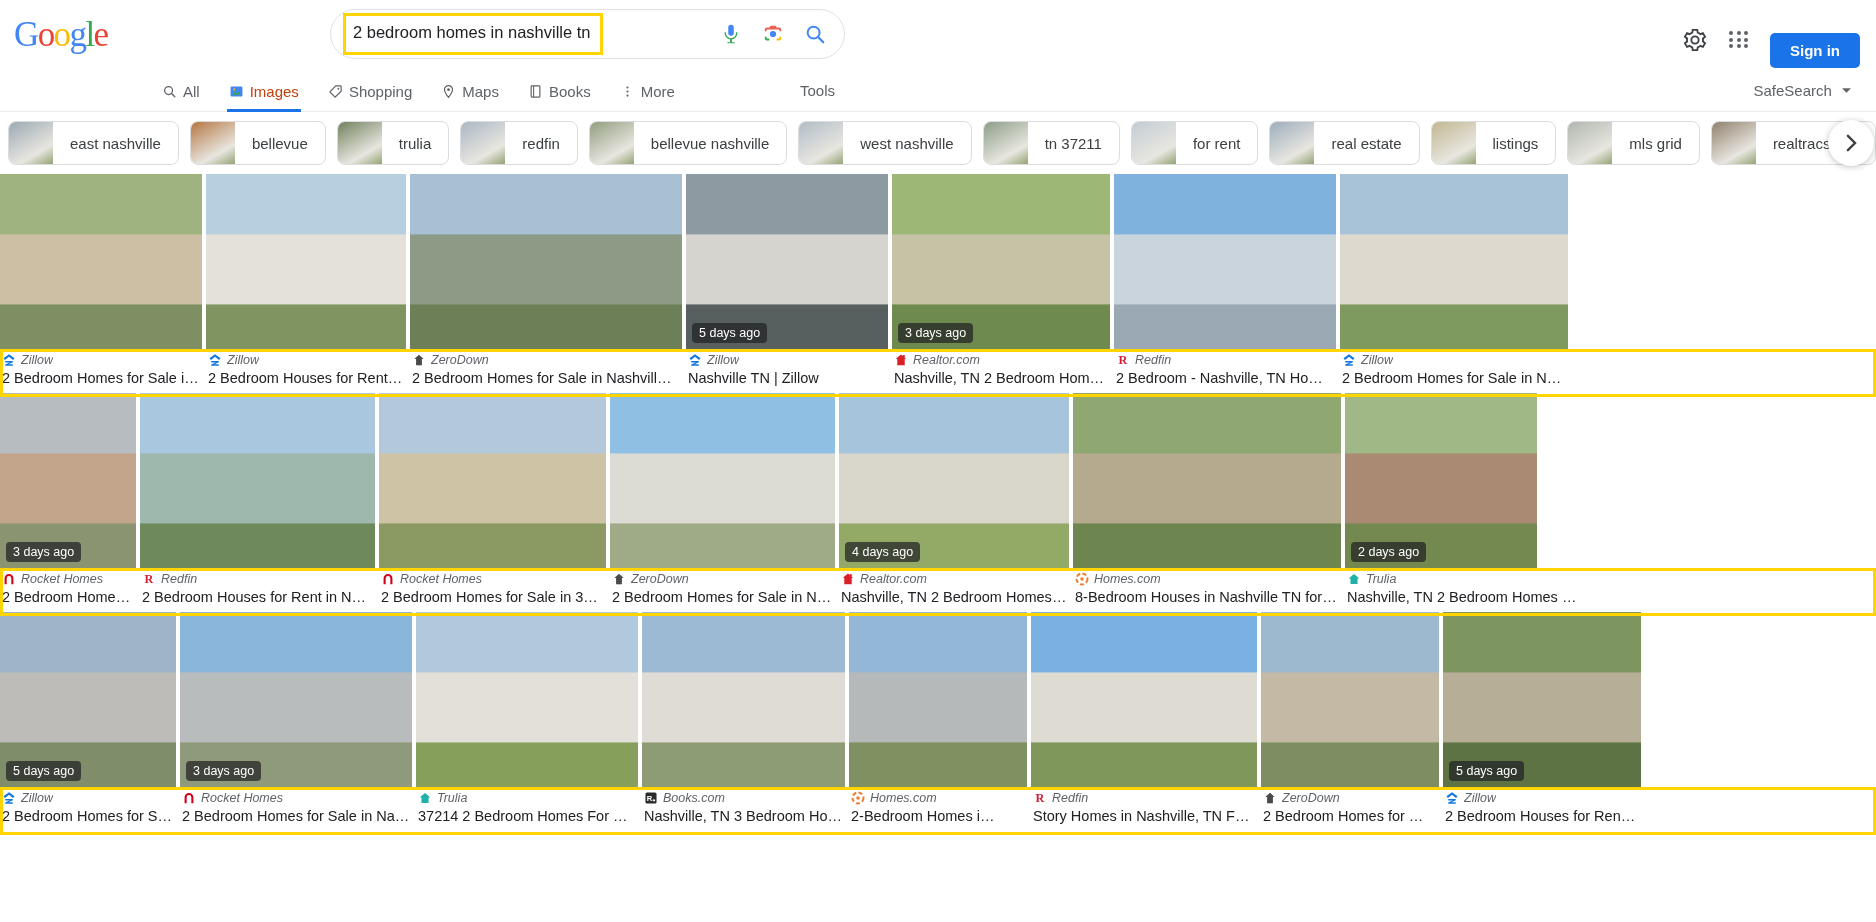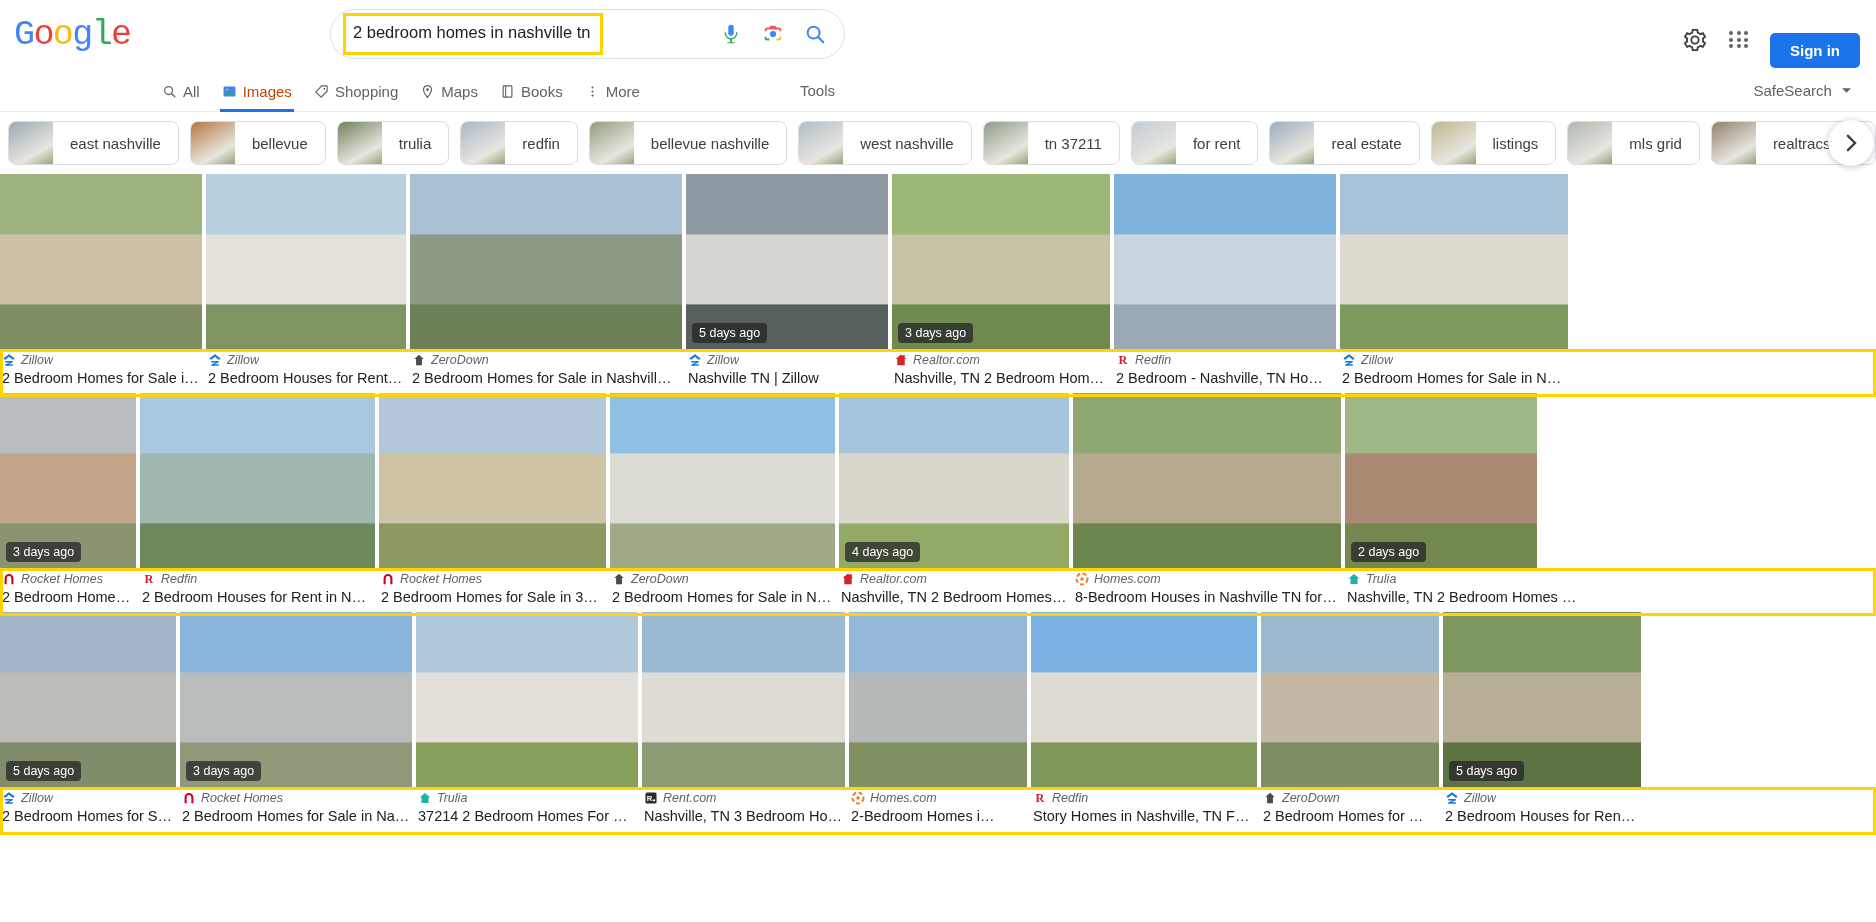--- a/index.html
+++ b/index.html
@@ -6,21 +6,21 @@
   html, body {
     width: 1876px; height: 922px;
     font-family: "Liberation Sans", sans-serif;
     background: #fff; overflow: hidden;
   }
 
   
   .header { position: relative; height: 70px; }
   .logo {
     position: absolute; left: 14px; top: 16px;
-    font-family: Liberation Mono, monospace;
+    font-family: Liberation Serif, serif;
     font-size: 35px; letter-spacing: -1.6px; font-weight: 400;
     line-height: 38px;
   }
   .logo span:nth-child(1){color:#4285F4}
   .logo span:nth-child(2){color:#EA4335}
   .logo span:nth-child(3){color:#FBBC05}
   .logo span:nth-child(4){color:#4285F4}
   .logo span:nth-child(5){color:#34A853}
   .logo span:nth-child(6){color:#EA4335}
 
@@ -49,21 +49,21 @@
   .apps i { width: 4px; height: 4px; background: #5f6368; border-radius: 50%; display:block; }
   .signin {
     background: #1a73e8; color: #fff; border: none; border-radius: 5px;
     padding: 9px 20px; font-size: 15px; font-weight: 600; cursor: pointer;
     font-family: "Liberation Sans", sans-serif;
     margin-top: 22px;
   }
 
   
   .nav { position: relative; height: 42px; border-bottom: 1px solid #ebebeb; }
-  .navitems { position: absolute; left: 160px; top: 0; display: flex; gap: 18px; height: 42px; }
+  .navitems { position: absolute; left: 160px; top: 0; display: flex; gap: 25px; height: 42px; }
   .navitem {
     display: flex; align-items: center; gap: 6px; font-size: 15px;
     color: #5f6368; cursor: pointer; padding: 0 2px; height: 42px; position: relative;
   }
   .navitem.active { color: #c2410c; }
   .navitem.active::after {
     content:''; position:absolute; left:0; right:0; bottom:0; height:3px; background:#1a73e8;
   }
   .tools { position: absolute; left: 800px; top: 12px; font-size: 15px; color: #5f6368; cursor: pointer; }
   .safesearch { position: absolute; right: 24px; top: 12px; font-size: 15px; color: #5f6368; cursor: pointer; }
@@ -510,21 +510,21 @@
       </div>
       <div class="tile" style="width: 203px;">
         <div class="thumb" style="width:203px;height:175px;background:linear-gradient(to bottom,#9cbad4 0%,#9cbad4 34%,#dedcd4 35%,#dedcd4 74%,#8d9c74 75%,#8d9c74 100%);"></div>
         <div class="cap">
           <div class="src">
             <svg class="favicon" viewBox="0 0 24 24">
               <rect x="2.5" y="2.5" width="19" height="19" rx="2.6" fill="#2b2b2b"></rect>
               <text x="9.5" y="17.5" text-anchor="middle" font-family="Liberation Sans, sans-serif" font-size="13" font-weight="bold" fill="#fff">R</text>
               <rect x="15" y="14.5" width="4" height="3" fill="#fff"></rect>
             </svg>
-            <span class="src-name">Rent.com</span>
+            <span class="src-name">Books.com</span>
           </div>
           <div class="title">Nashville, TN 3 Bedroom Houses for …</div>
         </div>
       </div>
       <div class="tile" style="width: 178px;">
         <div class="thumb" style="width:178px;height:175px;background:linear-gradient(to bottom,#93b7d6 0%,#93b7d6 34%,#b6b9ba 35%,#b6b9ba 74%,#7f9160 75%,#7f9160 100%);"></div>
         <div class="cap">
           <div class="src">
             <svg class="favicon" viewBox="0 0 24 24">
               <circle cx="12" cy="12" r="9.4" fill="none" stroke="#f2792a" stroke-width="3.4" stroke-dasharray="7 4"></circle>

